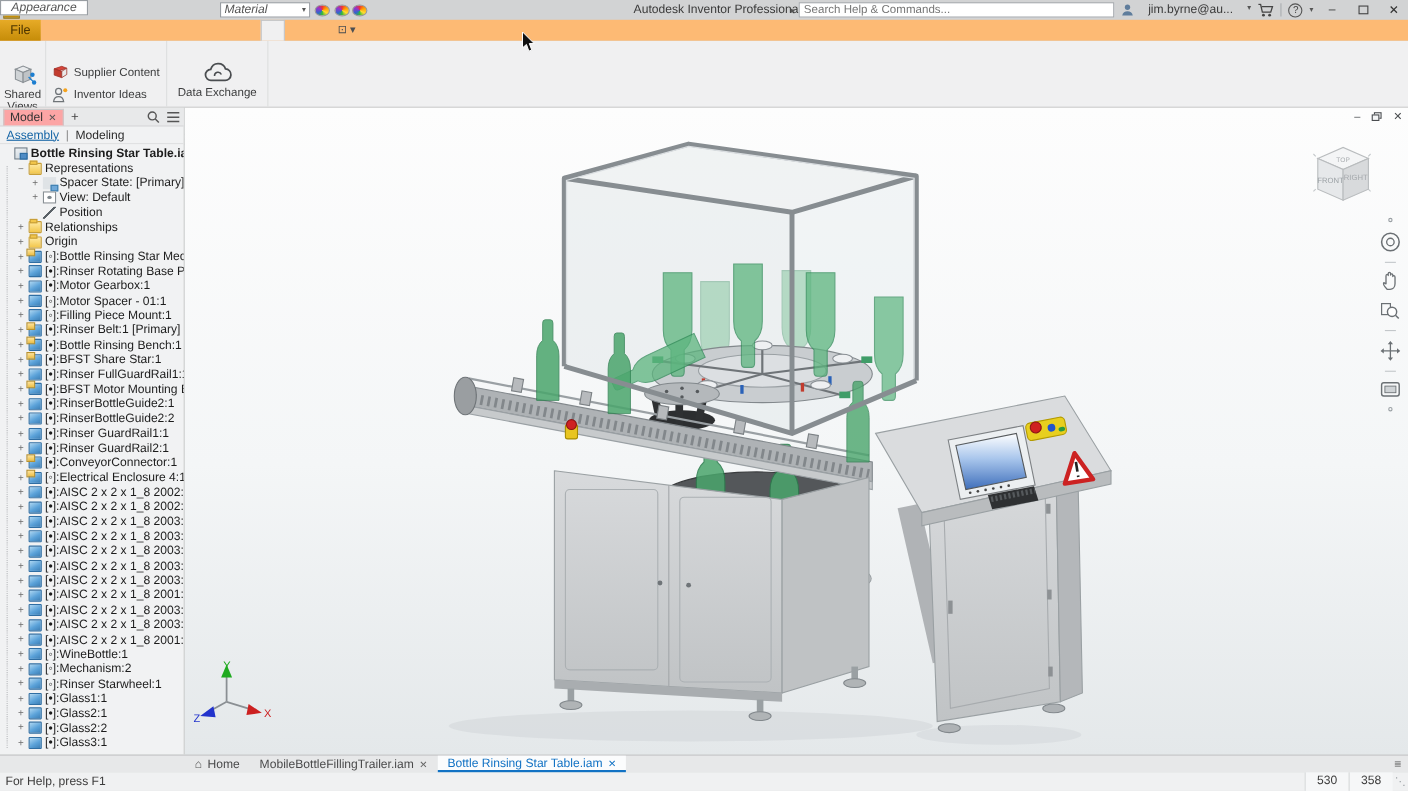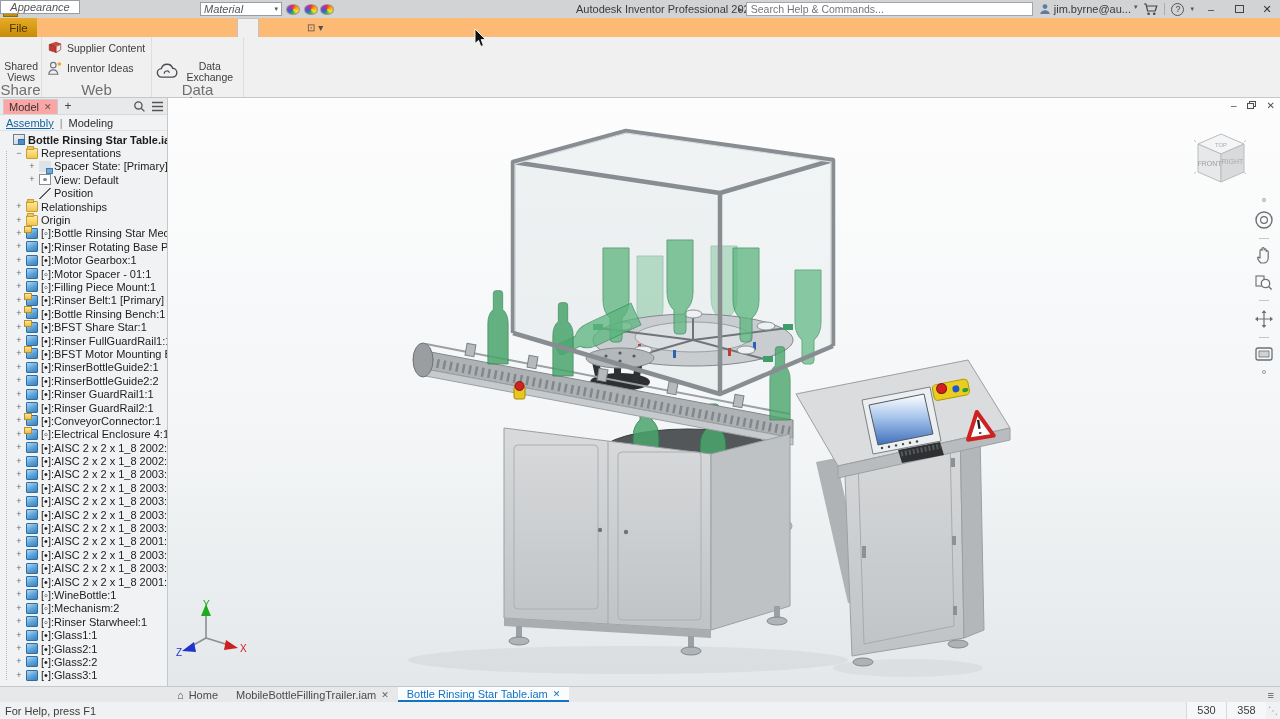--- a/index.html
+++ b/index.html
@@ -15,41 +15,41 @@
   .qic.ball{width:11px;height:11px;border-radius:50%;background:conic-gradient(#e33,#f90,#fd3,#3b3,#36c,#93c,#e33);color:transparent;border:1px solid #999}
   .qic.green{color:#2f8f3a}.qic.blue{color:#2a62b8}.qic.red{color:#c23a2e;font-weight:bold}
   .combo{height:14px;background:#fff;border:1px solid #989da2;display:flex;align-items:center;font-style:italic;color:#555;padding:0 3px;gap:4px;flex:none}
   .combo .arr{font-size:7px;color:#555;font-style:normal}
   .combo.mat{width:82px}.combo.app{width:80px}
   .tb-title{position:absolute;left:576px;top:3px;display:flex;gap:22px;white-space:nowrap;color:#3a3a3a}
   .tb-right{position:absolute;right:2px;top:0;height:18px;display:flex;align-items:center;gap:6px}
   .searchwrap{display:flex;align-items:center;gap:3px}
   .search-arrow{color:#555;font-size:8px}
   .tb-search{width:287px;height:14px;border:1px solid #a2a6aa;background:#fff;font-size:10.5px;padding:0 4px;font-family:"Liberation Sans",sans-serif;color:#444}
-  .userwrap{display:flex;align-items:flex-start;gap:3px;color:#3a3a3a}
+  .userwrap{display:flex;align-items:flex-start;gap:13px;color:#3a3a3a}
   .ucaret{font-size:7px;color:#555}
   .vsep{width:1px;height:12px;background:#aaadb0}
   .help{width:13px;height:13px;border:1px solid #555;border-radius:50%;display:flex;align-items:center;justify-content:center;font-size:9px;color:#444}
   .winbtn{min-width:22px;height:16px;display:flex;align-items:center;justify-content:center;color:#333;font-size:11px}
   .sq{width:9px;height:8px;border:1px solid #444;display:inline-block}
 
   
   .ribbontabs{height:19px;background:#fdba74;display:flex;align-items:flex-end;flex:none;position:relative}
   .filetab{width:37px;height:19px;background:linear-gradient(#e7ab27,#c68c08);color:#4b3400;display:flex;align-items:center;justify-content:center;font-size:11.5px}
   .rtabs{display:flex;height:19px}
   .rtab{padding:0 10px;line-height:19px;font-size:11.5px;color:#3d3d3d;white-space:nowrap}
   .rtab.active{background:#f0f0f1;border:1px solid #c3c4c5;border-bottom:none;color:#262626}
   .tab-overflow{padding:0 8px;line-height:19px;color:#4c4f52;font-size:10px}
 
   
   .ribbon{height:61px;background:#f0f0f1;border-bottom:1px solid #c6c7c8;display:flex;flex:none}
   .rpanel{height:100%;border-right:1px solid #dddedf;display:flex;flex-direction:column}
-  .rp-body{flex:1;display:flex;padding:0 3px}
+  .rp-body{flex:1;display:flex;padding:18px 3px}
   .rp-label{height:14px;line-height:13px;text-align:center;font-size:15px;color:#6e6f71}
-  .bigbtn{display:flex;flex-direction:row;align-items:flex-end;width:100%;gap:1px;padding-top:1px}
+  .bigbtn{display:flex;flex-direction:column;align-items:center;width:100%;gap:1px;padding-top:1px}
   .bigbtn .lbl{font-size:10.5px;color:#3c3d3e;text-align:center;line-height:11px}
   .smallbtns{display:flex;flex-direction:column;gap:4px;padding:3px 2px}
   .smallbtn{display:flex;align-items:center;gap:4px;font-size:10.5px;color:#3c3d3e;white-space:nowrap}
   .p-share{width:42px}.p-web{width:110px}.p-dx{width:92px}
   .icon16{width:16px;height:16px;flex:none}
 
   
   .main{flex:1;display:flex;min-height:0}
 
   

